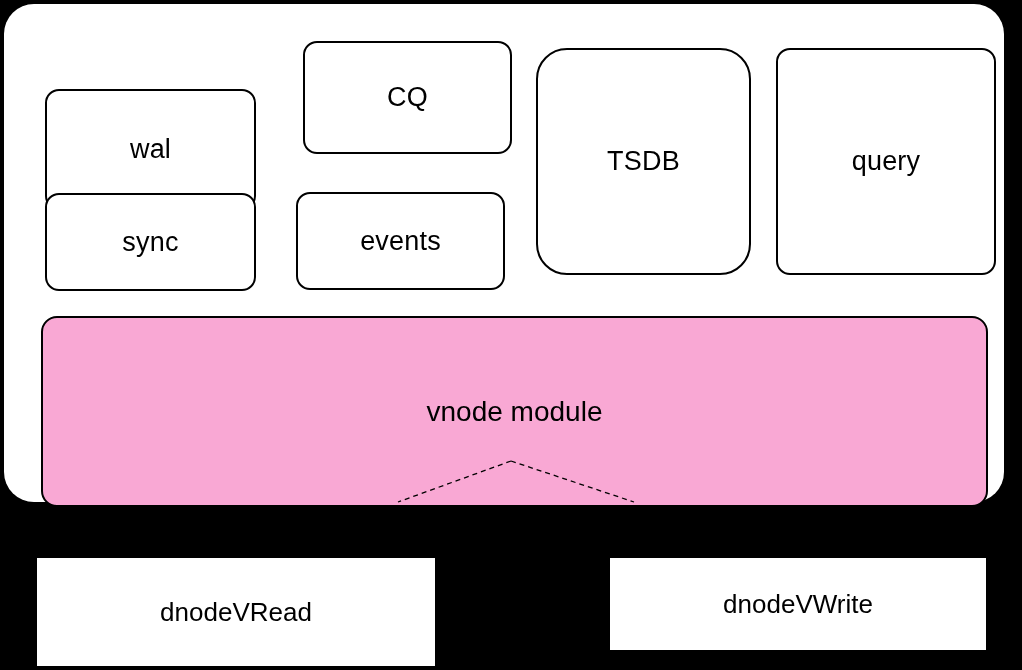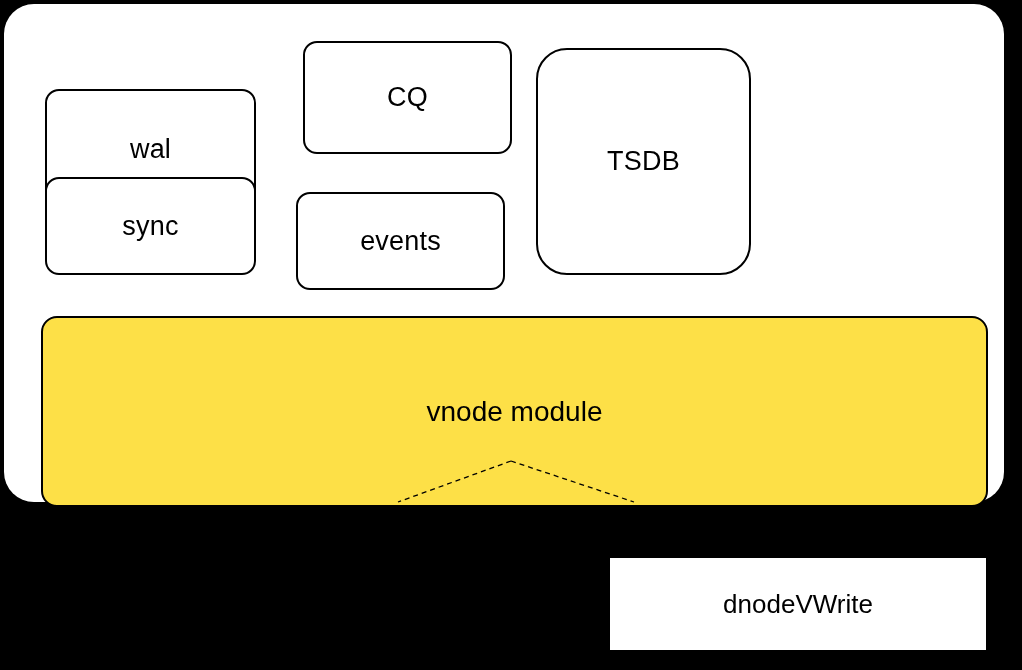--- a/index.html
+++ b/index.html
@@ -49,33 +49,33 @@
     font-size: 27px;
     line-height: 1;
     color: #000000;
     letter-spacing: 0.2px;
     white-space: nowrap;
   }
 
   
   .box-wal    { left: 41px;  top: 37px;  width: 211px; height: 121px; margin-top: 48px; }
   .box-cq     { left: 292px; top: 37px;  width: 209px; height: 113px; margin-left: 7px; }
-  .box-sync   { left: 41px;  top: 173px; width: 211px; height: 98px;  }
+  .box-sync   { left: 41px;  top: 189px; width: 211px; height: 98px;  }
   .box-events { left: 292px; top: 173px; width: 209px; height: 98px; margin-top: 15px;  }
   .box-tsdb   { left: 532px; top: 44px;  width: 215px; height: 227px; border-radius: 31px; }
   .box-query  { left: 772px; top: 44px;  width: 220px; height: 227px; }
 
   
   .vnode-module {
     position: absolute;
     left: 37px;
     top: 312px;
     width: 947px;
     height: 191px;
-    background: #fde047;
+    background: #f9a8d4;
     border: 2px solid #000000;
     border-radius: 16px;
     box-sizing: border-box;
     display: flex;
     align-items: center;
     justify-content: center;
   }
   .vnode-module .box-label {
     font-size: 28px;
     color: #000000;
@@ -129,30 +129,36 @@
     </div>
 
     <div class="module-box box-events">
       <span class="box-label">events</span>
     </div>
 
     <div class="module-box box-tsdb">
       <span class="box-label">TSDB</span>
     </div>
 
+    <div class="module-box box-query">
+      <span class="box-label">query</span>
+    </div>
 
     <div class="vnode-module">
       <span class="box-label">vnode module</span>
     </div>
 
   </div>
 
   <svg class="connectors" viewBox="0 0 1022 670" width="1022" height="670" xmlns="http://www.w3.org/2000/svg">
     <line x1="511" y1="461" x2="398" y2="502" stroke="#000000" stroke-width="1.3" stroke-dasharray="5,4"></line>
     <line x1="511" y1="461" x2="634" y2="502" stroke="#000000" stroke-width="1.3" stroke-dasharray="5,4"></line>
   </svg>
 
+  <div class="dnode-box box-dnode-read">
+    <span class="box-label">dnodeVRead</span>
+  </div>
 
   <div class="dnode-box box-dnode-write">
     <span class="box-label">dnodeVWrite</span>
   </div>
 
 </div>
 
 </body></html>

